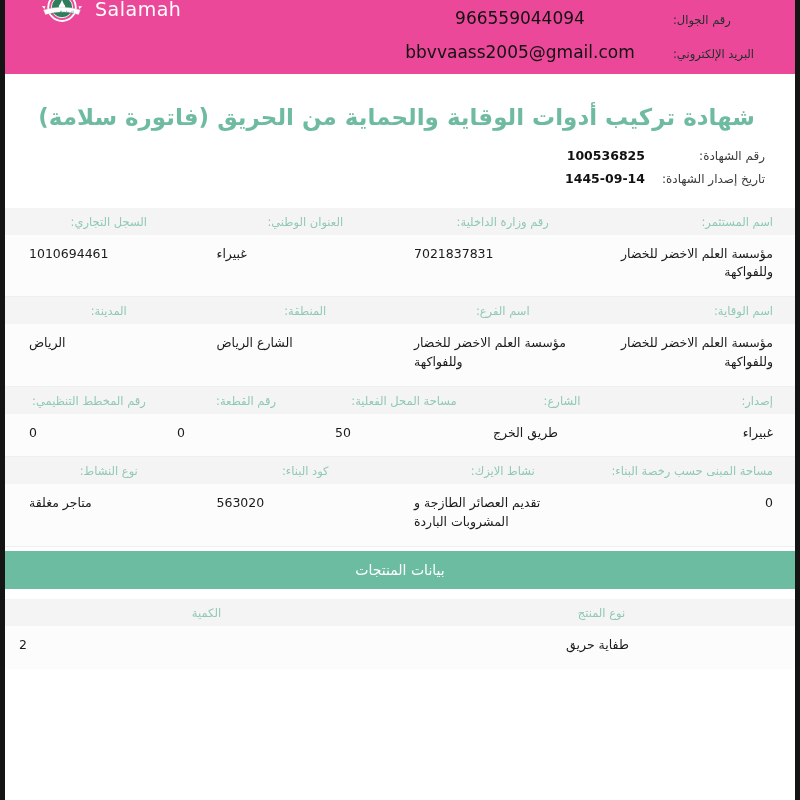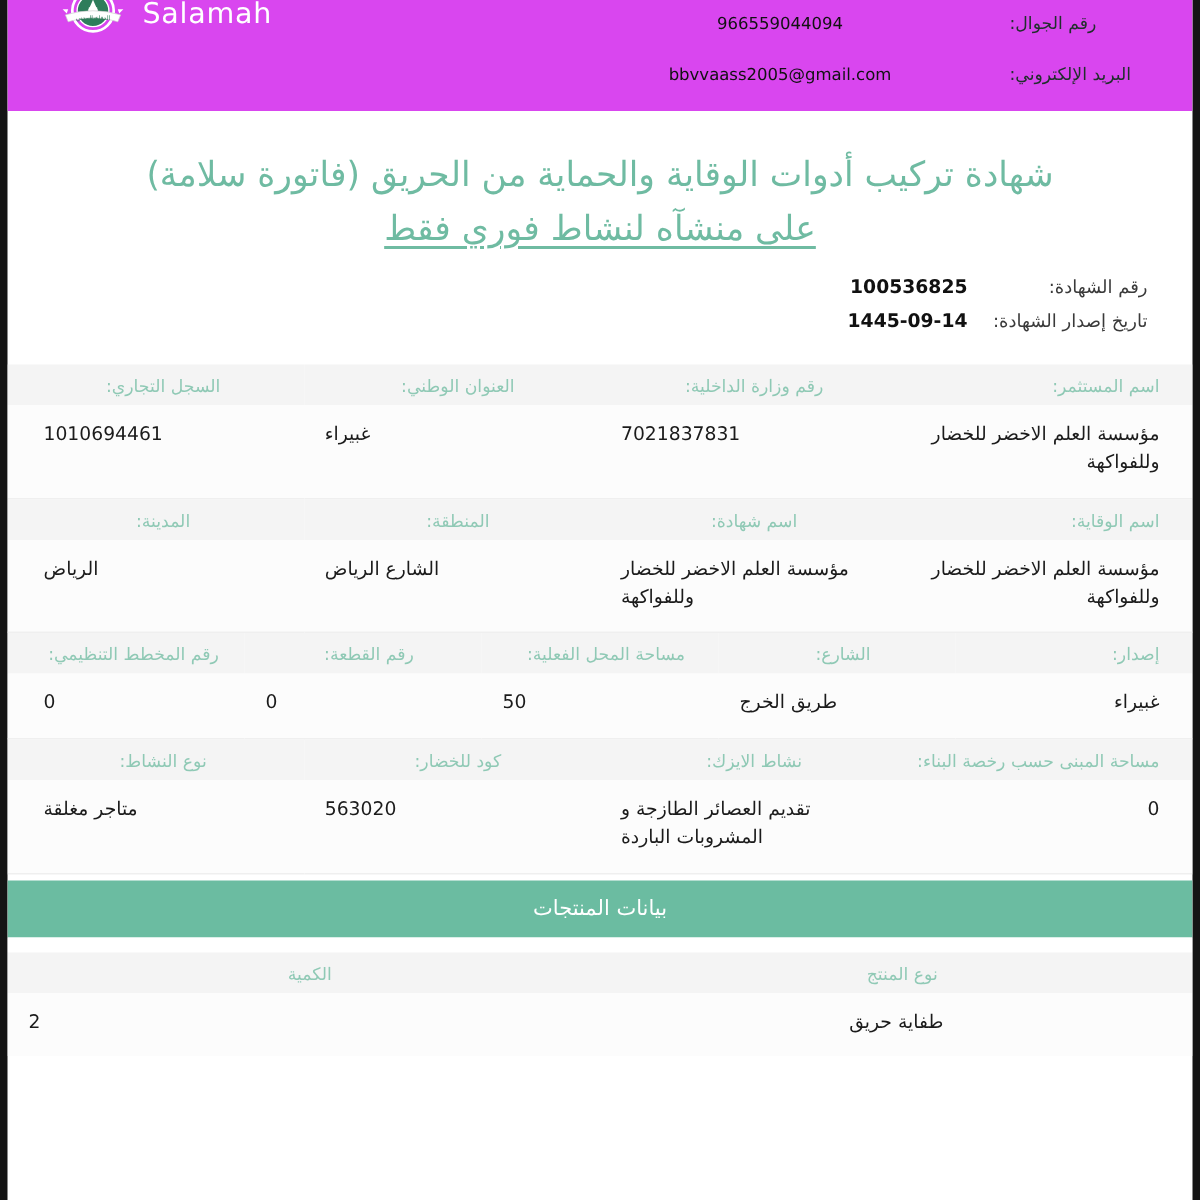--- a/index.html
+++ b/index.html
@@ -21,21 +21,21 @@
     background: #ffffff;
     box-sizing: border-box;
     border-left: 5px solid #141414;
     border-right: 5px solid #141414;
     overflow: hidden;
   }
 
   
   .header-band {
     position: relative;
-    background: #d946ef;
+    background: #ec4899;
     height: 74px;
     width: 100%;
     box-sizing: border-box;
     padding: 0;
   }
 
   .brand {
     position: absolute;
     top: -14px;
     left: 34px;
@@ -74,35 +74,35 @@
     text-align: left;
     font-size: 11.5px;
     color: #20302c;
     padding-left: 8px;
     box-sizing: border-box;
     white-space: nowrap;
   }
   .contact-value {
     flex: 1;
     text-align: center;
-    font-size: 11px;
+    font-size: 17px;
     color: #111111;
     direction: ltr;
     white-space: nowrap;
   }
 
   
   .title-block {
     text-align: center;
     padding: 26px 40px 4px 40px;
   }
   .title-line {
     color: #6FBBA2;
     font-size: 23px;
-    font-weight: normal;
+    font-weight: bold;
     line-height: 1.55;
     white-space: nowrap;
   }
   .title-line.underlined {
     text-decoration: underline;
     text-underline-offset: 4px;
   }
 
   
   .meta-block {
@@ -218,21 +218,20 @@
       </div>
       <div class="contact-row">
         <span class="contact-label">البريد الإلكتروني:</span>
         <span class="contact-value">bbvvaass2005@gmail.com</span>
       </div>
     </div>
   </div>
 
   <div class="title-block">
     <div class="title-line">شهادة تركيب أدوات الوقاية والحماية من الحريق (فاتورة سلامة)</div>
-    <div class="title-line underlined">على منشآه لنشاط فوري فقط</div>
   </div>
 
   <div class="meta-block">
     <div class="meta-row">
       <span class="meta-label">رقم الشهادة:</span>
       <span class="meta-value">100536825</span>
     </div>
     <div class="meta-row">
       <span class="meta-label">تاريخ إصدار الشهادة:</span>
       <span class="meta-value">1445-09-14</span>
@@ -256,21 +255,21 @@
         <td class="value-cell">غبيراء</td>
         <td class="value-cell last num">1010694461</td>
       </tr>
     </tbody>
       </table>
 
     <table class="data-table table-group">
       <tbody>
           <tr class="head-row">
         <td class="head-cell first">اسم الوقاية:</td>
-        <td class="head-cell">اسم شهادة:</td>
+        <td class="head-cell">اسم الفرع:</td>
         <td class="head-cell">المنطقة:</td>
         <td class="head-cell last">المدينة:</td>
       </tr>
       <tr class="value-row">
         <td class="value-cell first">مؤسسة العلم الاخضر للخضار وللفواكهة</td>
         <td class="value-cell">مؤسسة العلم الاخضر للخضار وللفواكهة</td>
         <td class="value-cell">الشارع الرياض</td>
         <td class="value-cell last">الرياض</td>
       </tr>
     </tbody>
@@ -293,21 +292,21 @@
         <td class="value-cell last num">0</td>
       </tr>
     </tbody>
       </table>
 
     <table class="data-table table-group">
       <tbody>
           <tr class="head-row">
         <td class="head-cell first">مساحة المبنى حسب رخصة البناء:</td>
         <td class="head-cell">نشاط الايزك:</td>
-        <td class="head-cell">كود للخضار:</td>
+        <td class="head-cell">كود البناء:</td>
         <td class="head-cell last">نوع النشاط:</td>
       </tr>
       <tr class="value-row">
         <td class="value-cell first num">0</td>
         <td class="value-cell">تقديم العصائر الطازجة و المشروبات الباردة</td>
         <td class="value-cell num">563020</td>
         <td class="value-cell last">متاجر مغلقة</td>
       </tr>
     </tbody>
       </table>

